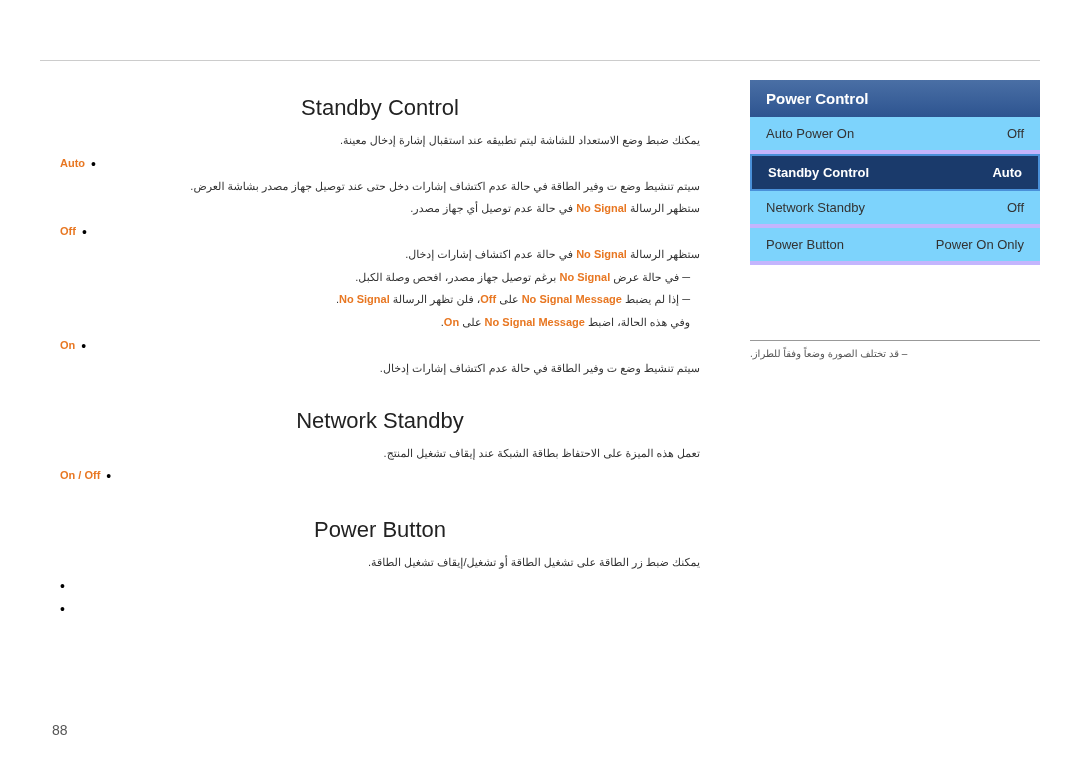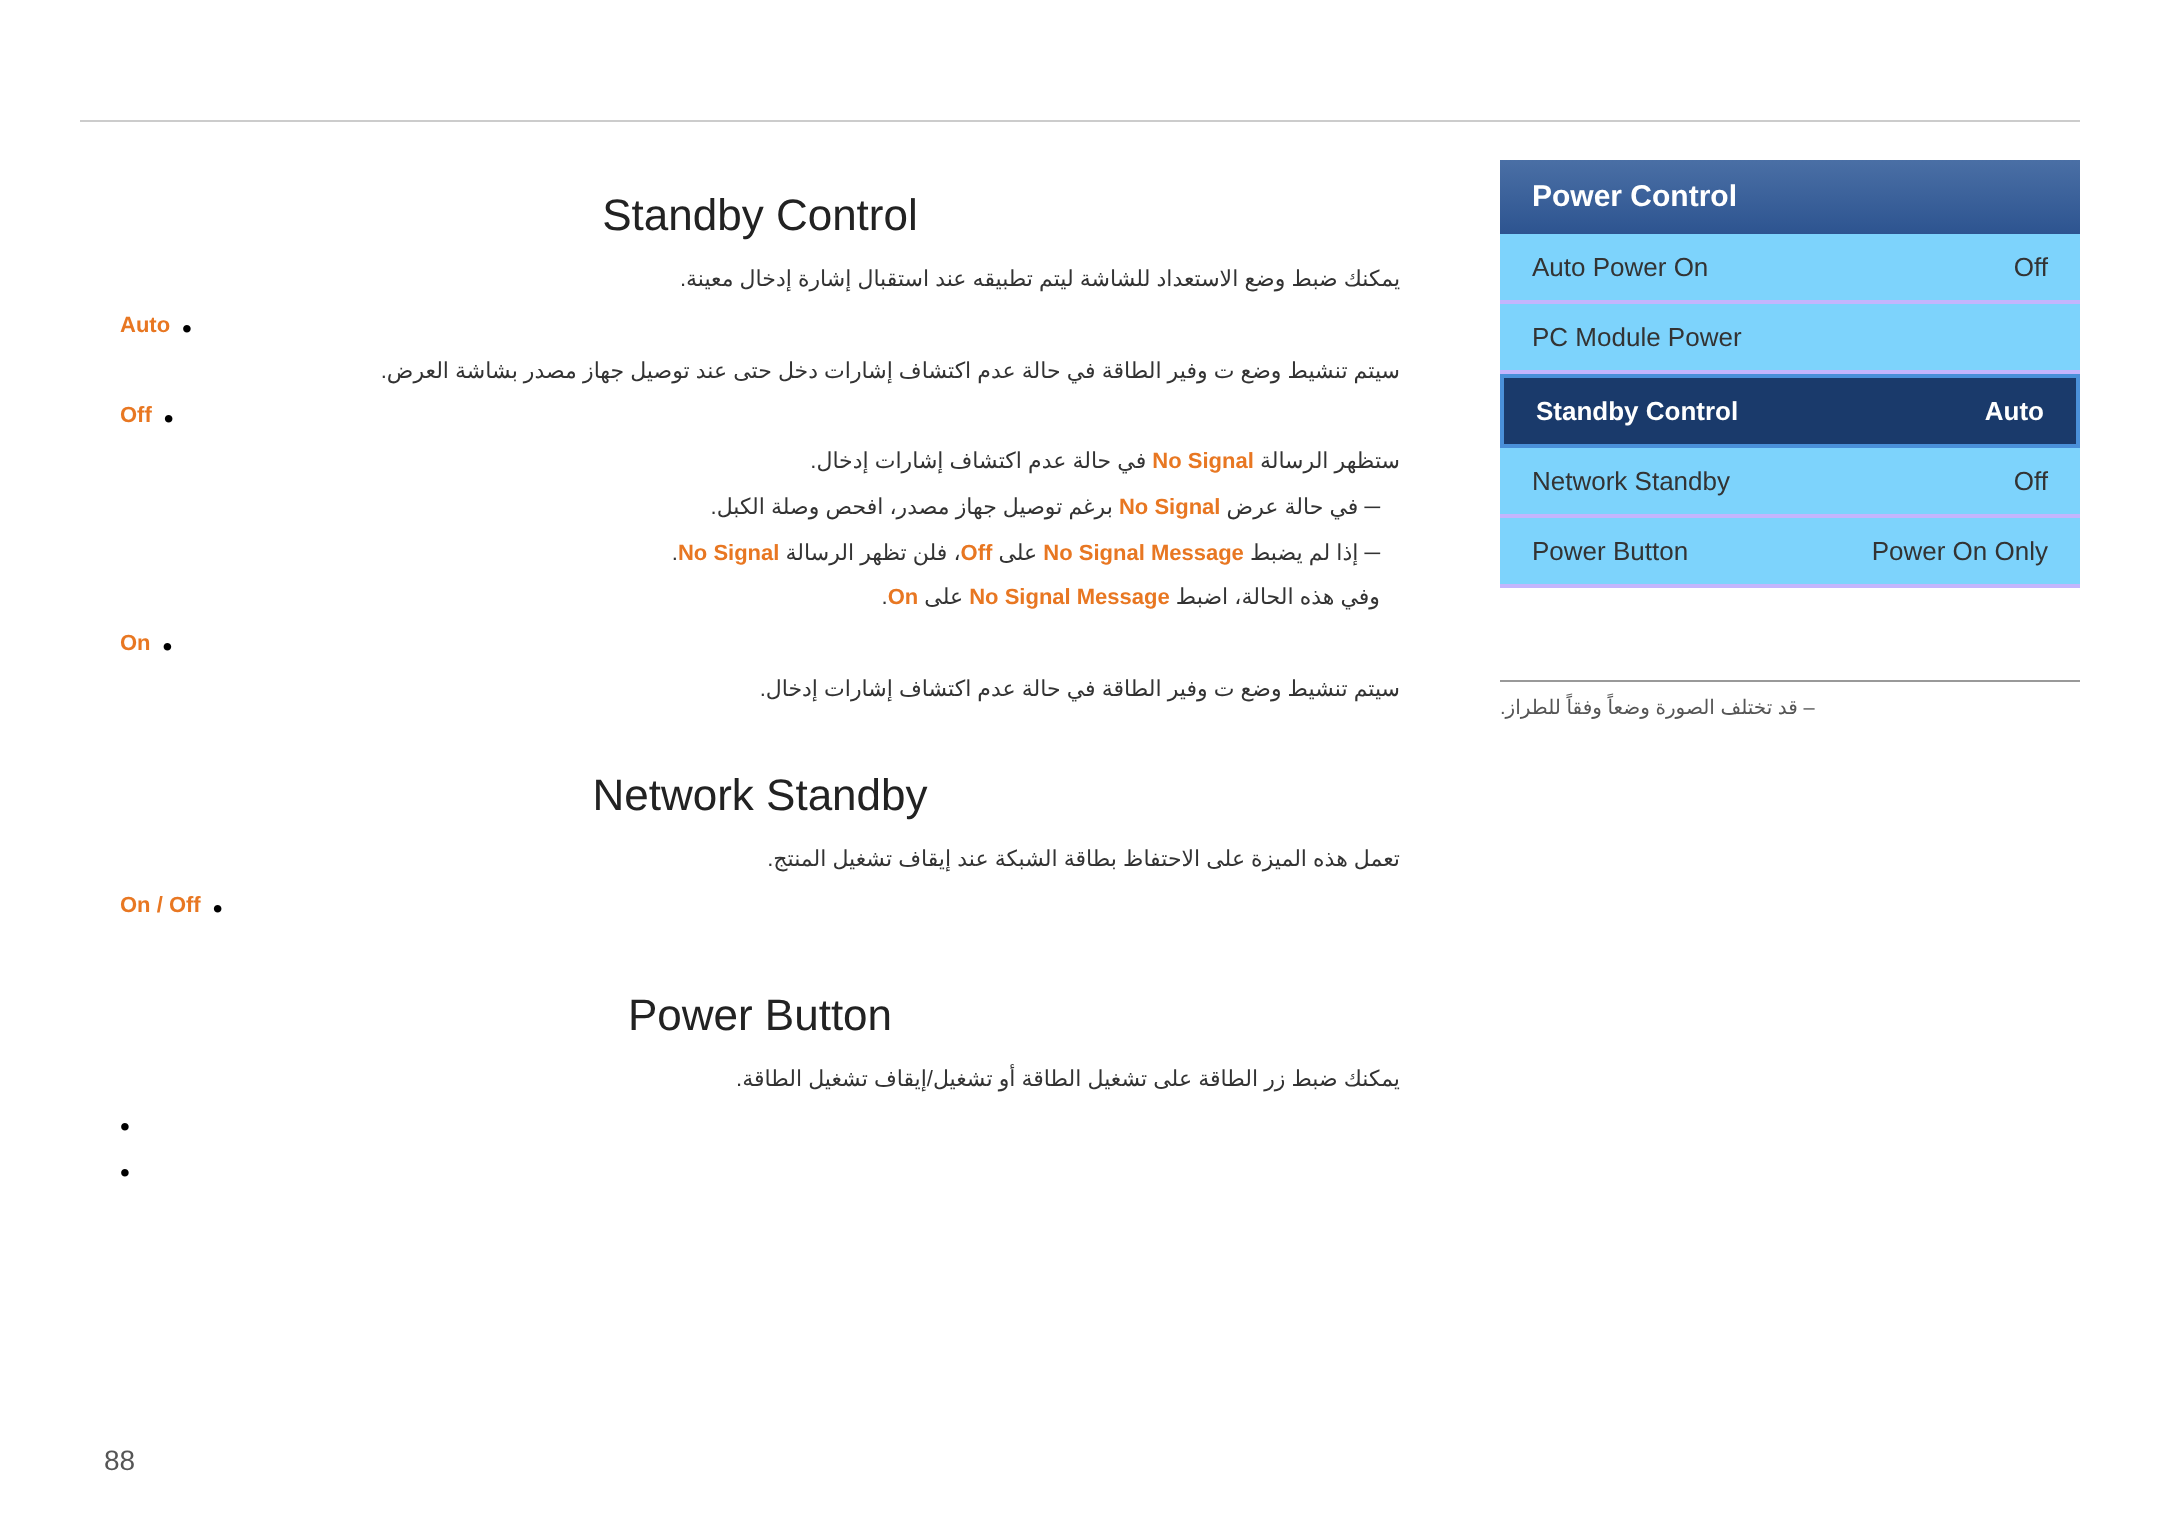--- a/index.html
+++ b/index.html
@@ -38,21 +38,21 @@
       padding: 10px 16px;
       font-size: 15px;
       font-weight: bold;
     }
 
     .sidebar-item {
       display: flex;
       justify-content: space-between;
       align-items: center;
       padding: 9px 16px;
-      border-bottom: 2px solid #c4b5fd;
+      border-bottom: 4px solid #c4b5fd;
       font-size: 13px;
       color: #333;
     }
 
     .sidebar-item.active {
       background: #1a3a6b;
       color: #fff;
       border: 2px solid #4a90d9;
     }
 
@@ -174,24 +174,20 @@
 <div class="sidebar-panel">
   <div class="sidebar-header">
     <span>Power Control</span>
   </div>
 
   <div class="sidebar-item">
     <span class="item-label">Auto Power On</span>
     <span class="item-value">Off</span>
   </div>
 
-  <div class="sidebar-item">
-    <span class="item-label">PC Module Power</span>
-    <span class="item-value"></span>
-  </div>
 
   <div class="sidebar-item active">
     <span class="item-label">Standby Control</span>
     <span class="item-value">Auto</span>
   </div>
 
   <div class="sidebar-item">
     <span class="item-label">Network Standby</span>
     <span class="item-value">Off</span>
   </div>
@@ -212,20 +208,23 @@
 
     <div class="arabic-text">يمكنك ضبط وضع الاستعداد للشاشة ليتم تطبيقه عند استقبال إشارة إدخال معينة.</div>
 
     <div class="bullet-item">
       <span class="bullet-dot">•</span>
       <span style="color:#e87722; font-weight:bold;">Auto</span>
     </div>
     <div class="arabic-text">
       سيتم تنشيط وضع ت وفير الطاقة في حالة عدم اكتشاف إشارات دخل حتى عند توصيل جهاز مصدر بشاشة العرض.
     </div>
+    <div class="arabic-text">
+      ستظهر الرسالة <span class="arabic-highlight-orange">No Signal</span> في حالة عدم توصيل أي جهاز مصدر.
+    </div>
 
     <div class="bullet-item">
       <span class="bullet-dot">•</span>
       <span style="color:#e87722; font-weight:bold;">Off</span>
     </div>
     <div class="arabic-text">
       ستظهر الرسالة <span class="arabic-highlight-orange">No Signal</span> في حالة عدم اكتشاف إشارات إدخال.
     </div>
 
     <div class="arabic-text" style="padding-right: 10px;">

